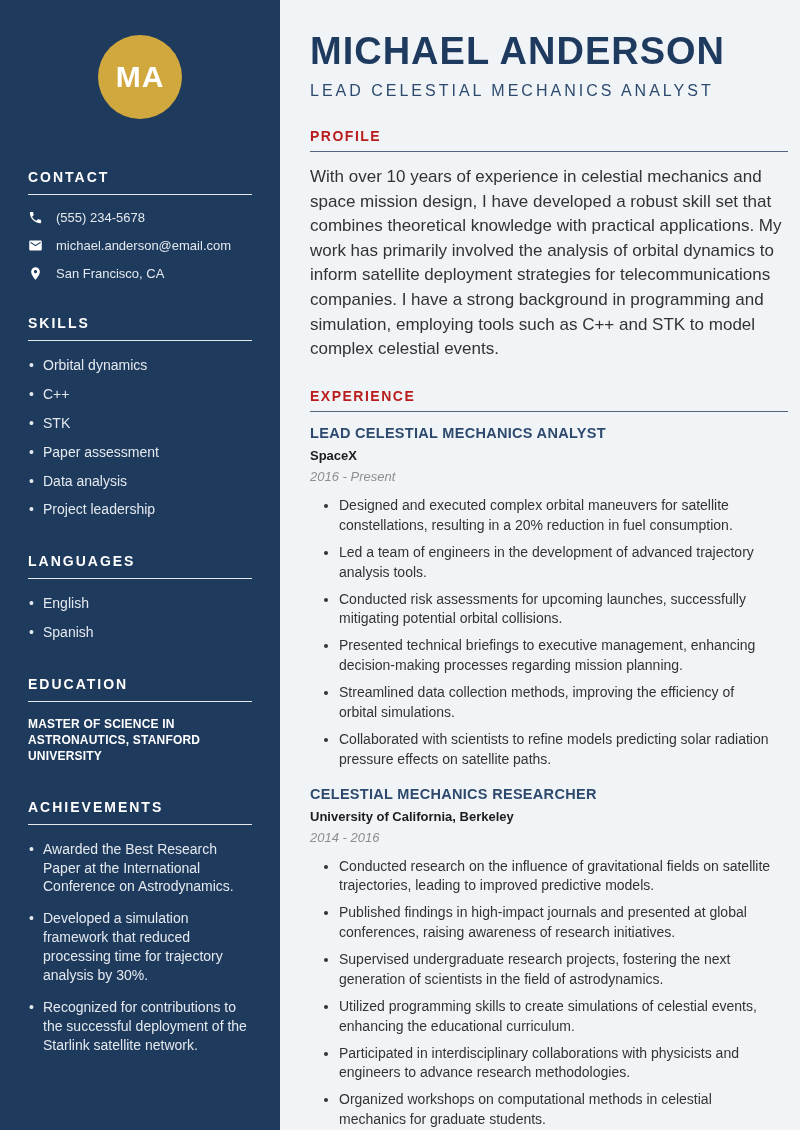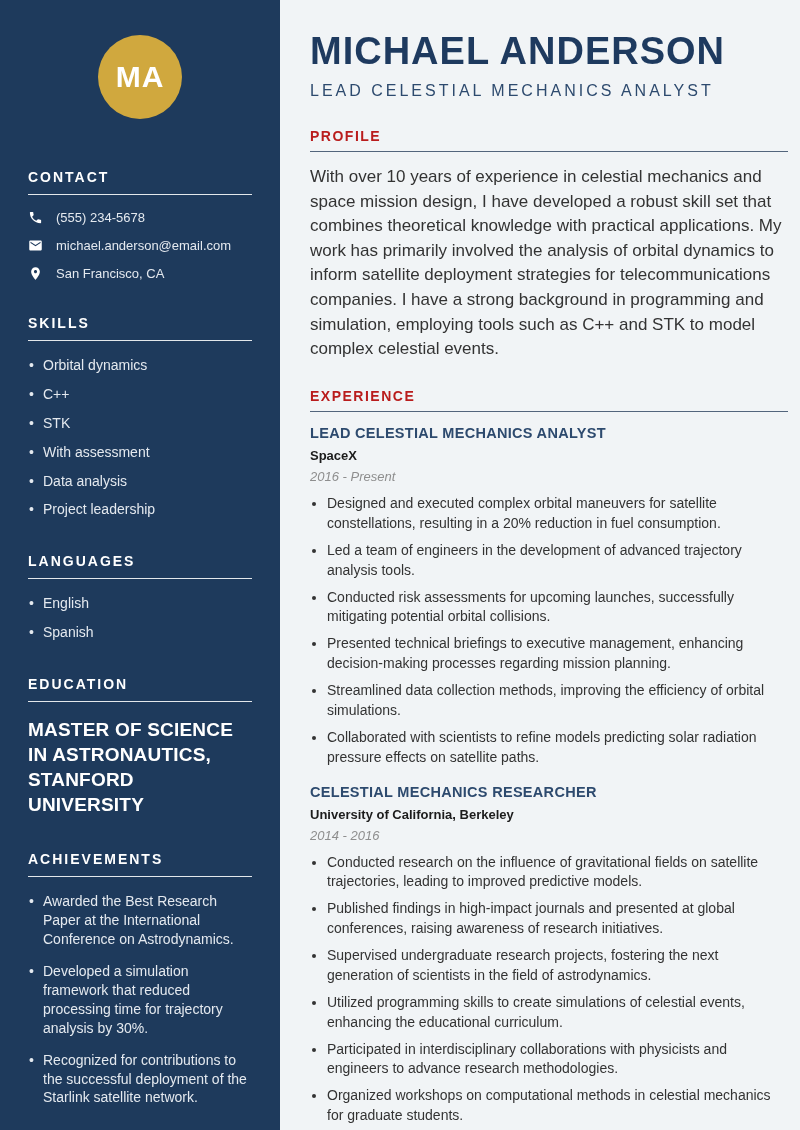--- a/index.html
+++ b/index.html
@@ -78,21 +78,21 @@
   .side-list li::before {
     content: "\2022";
     position: absolute;
     left: 1px;
     top: 0;
   }
   .ach-list li { margin-bottom: 13px; }
   .degree {
     margin: 0;
     color: #ffffff;
-    font-size: 19px;
+    font-size: 12px;
     font-weight: bold;
     line-height: 1.32;
     letter-spacing: 0.2px;
   }
 
   
   .main {
     flex: 1;
     padding: 32px 12px 20px 30px;
   }
@@ -142,21 +142,21 @@
     font-weight: bold;
     color: #1c1c1c;
   }
   .dates {
     margin: 0 0 10px 0;
     font-size: 13px;
     font-style: italic;
     color: #8e8e8e;
   }
   .bullets {
-    margin: 0;
+    margin: 12px;
     padding: 0 0 0 17px;
     font-size: 14px;
     color: #333333;
   }
   .bullets li {
     margin-bottom: 7px;
     line-height: 1.42;
   }
 </style>
 </head>
@@ -199,21 +199,21 @@
       </div>
     </section>
 
     <section class="side-section">
       <h2 class="side-heading">SKILLS</h2>
       <hr class="side-rule">
       <ul class="side-list">
         <li>Orbital dynamics</li>
         <li>C++</li>
         <li>STK</li>
-        <li>With assessment</li>
+        <li>Paper assessment</li>
         <li>Data analysis</li>
         <li>Project leadership</li>
       </ul>
     </section>
 
     <section class="side-section">
       <h2 class="side-heading">LANGUAGES</h2>
       <hr class="side-rule">
       <ul class="side-list">
         <li>English</li>

